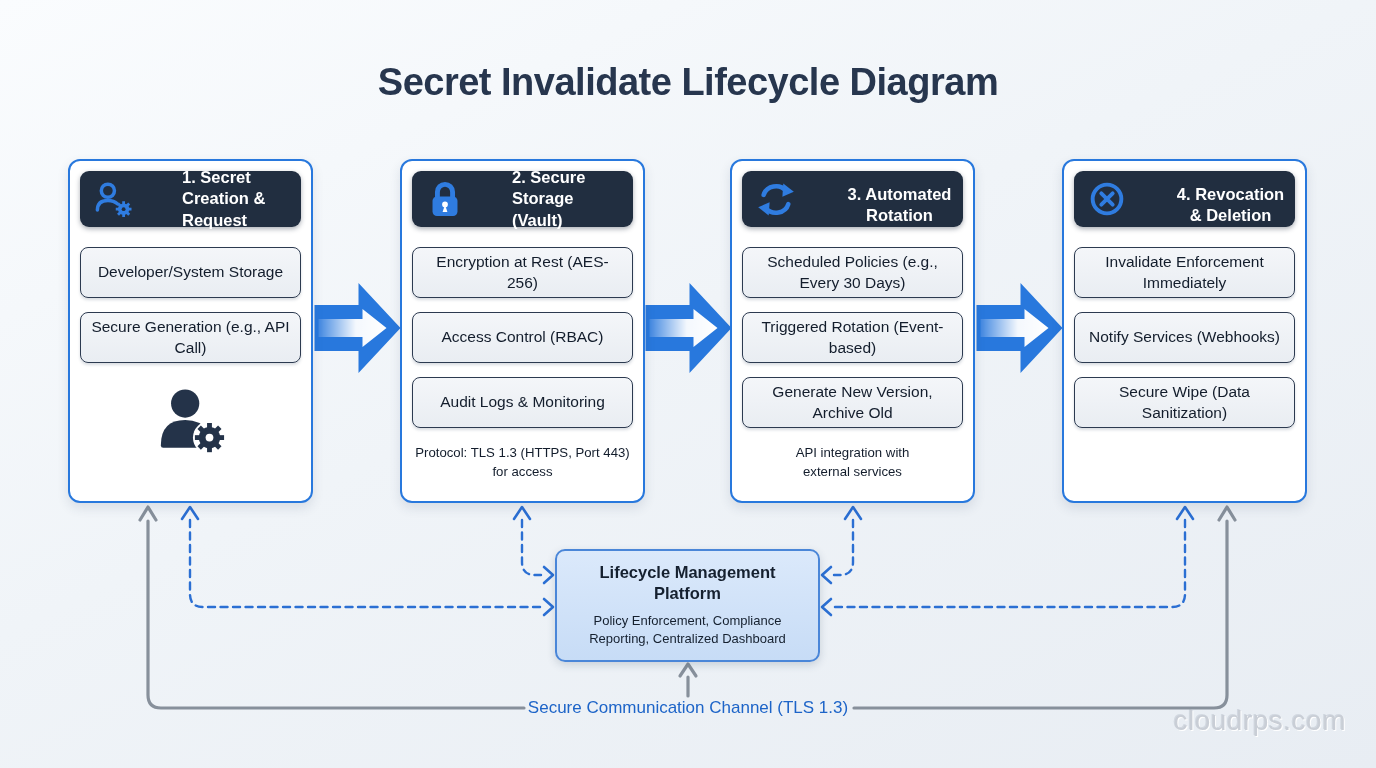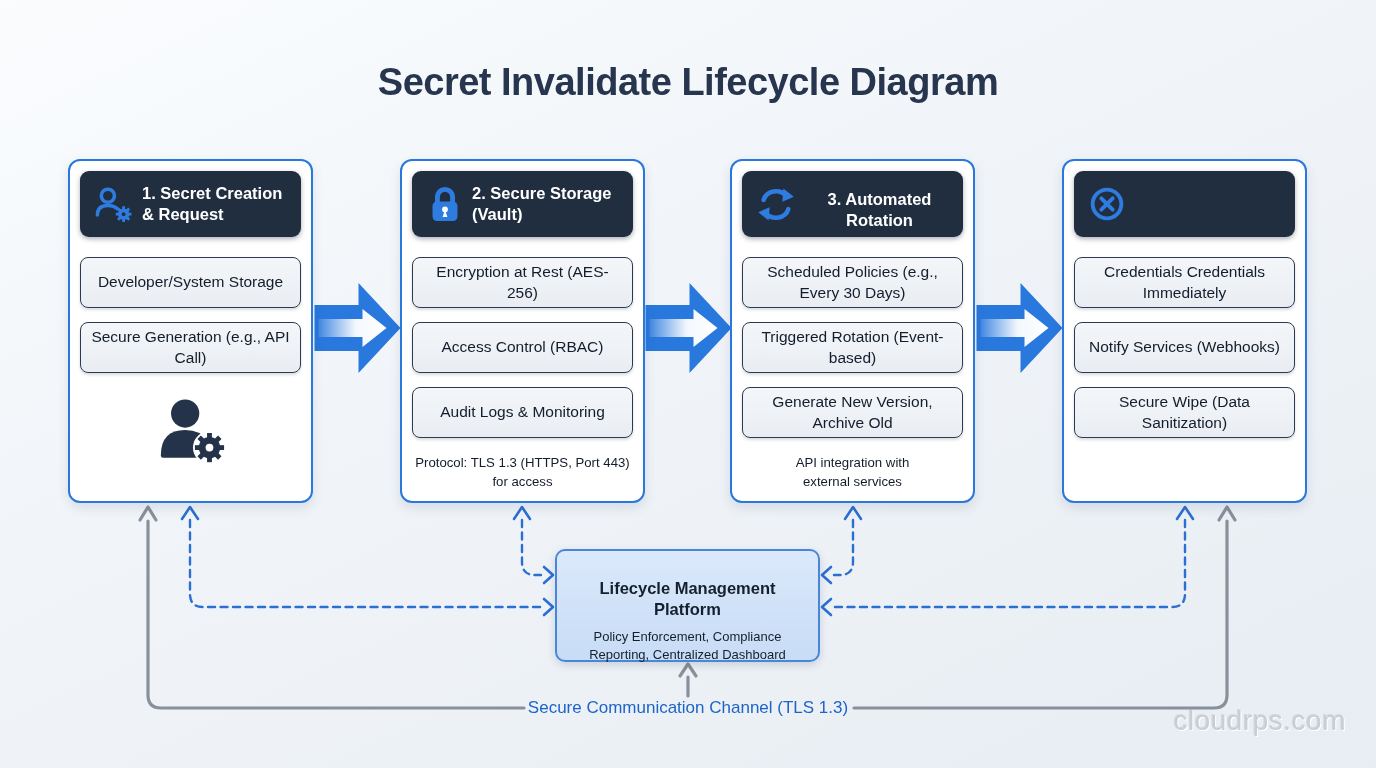--- a/index.html
+++ b/index.html
@@ -6,39 +6,39 @@
   .canvas{position:relative;width:1376px;height:768px;overflow:hidden;
     background:linear-gradient(155deg,#fafcfe 0%,#f0f4f8 45%,#e8edf3 100%);
     font-family:"Liberation Sans",sans-serif;}
   .layer-svg{position:absolute;left:0;top:0;z-index:1;}
   .page-title{position:absolute;top:61px;left:0;width:100%;text-align:center;
     font-size:38px;font-weight:700;color:#27364e;letter-spacing:-0.5px;z-index:3;}
   .stage{position:absolute;top:159px;width:245px;height:344px;background:#ffffff;
     border:2.5px solid #2878dd;border-radius:12px;box-sizing:border-box;padding:10px;
     box-shadow:0 5px 12px rgba(40,60,90,.12);z-index:2;}
   .s1{left:68px}.s2{left:400px}.s3{left:730px}.s4{left:1062px}
-  .stage-header{background:#212e40;border-radius:9px;height:66px;display:flex;
-    align-items:center;padding:0 8px;box-shadow:0 2px 5px rgba(15,25,45,.35);}
+  .stage-header{background:#212e40;border-radius:9px;height:56px;display:flex;
+    align-items:center;padding:0 8px;box-shadow:0 2px 5px rgba(15,25,45,.35);gap:40px;}
   .stage-header svg{flex:0 0 auto;margin:0 7px 0 5px;}
   .stage-title{color:#ffffff;font-size:16.5px;font-weight:700;line-height:1.3;}
   .s3 .stage-title,.s4 .stage-title{text-align:center;flex:1;margin-top:12px;}
   .items{margin-top:20px;display:flex;flex-direction:column;gap:14px;}
   .item{min-height:51px;box-sizing:border-box;border:1.7px solid #2c3a50;border-radius:8px;
     background:linear-gradient(180deg,#f4f6f9,#e9edf2);display:flex;align-items:center;
     justify-content:center;text-align:center;font-size:15.5px;line-height:1.3;
     color:#131d2c;padding:4px 8px;box-shadow:0 2px 3px rgba(40,60,90,.18);}
   .stage-footer{margin-top:15px;text-align:center;font-size:13.2px;line-height:1.45;
     color:#131d2c;margin-left:auto;margin-right:auto;}
   .s3 .stage-footer{max-width:160px;}
   .s4 .stage-footer{max-width:145px;}
   .body-icon-wrap{margin-top:24px;display:flex;justify-content:center;}
   .platform{position:absolute;left:555px;top:549px;width:265px;height:113px;z-index:2;
     box-sizing:border-box;border:2px solid #4a86d8;border-radius:10px;
     background:linear-gradient(180deg,#dbe9fb 0%,#c7dcf6 100%);
-    box-shadow:0 3px 8px rgba(40,60,90,.18);text-align:center;padding:27px 10px 0 10px;}
+    box-shadow:0 3px 8px rgba(40,60,90,.18);text-align:center;padding:11px 10px 0 10px;}
   .platform-title{font-size:16.5px;font-weight:700;color:#15202f;line-height:1.3;}
   .platform-sub{margin-top:7px;font-size:13px;line-height:1.4;color:#15202f;}
   .channel-label{position:absolute;left:50%;transform:translateX(-50%);top:698px;
     white-space:nowrap;font-size:17px;font-weight:500;color:#1d64c8;z-index:3;}
   .watermark{position:absolute;right:30px;top:705px;font-size:28px;color:#c9ced6;
     letter-spacing:.5px;z-index:3;
     text-shadow:1px 1px 0 #ffffff,-1px -1px 0 rgba(150,160,175,.28);}
 </style>
 </head>
 <body>
@@ -178,23 +178,24 @@
     </div>
     <div class="stage-footer">API integration with external services</div>
   </div>
 
   <div class="stage s4">
     <div class="stage-header">
       <svg width="40" height="40" viewBox="0 0 46 46">
         <circle cx="23" cy="23" r="16.5" stroke="#2f7ce0" stroke-width="4.5" fill="none"></circle>
         <path d="M16.5 16.5 L29.5 29.5 M29.5 16.5 L16.5 29.5" stroke="#2f7ce0" stroke-width="4.5" stroke-linecap="round"></path>
       </svg>
-    </div>
-    <div class="items">
-      <div class="item">Credentials Credentials Immediately</div>
+      <div class="stage-title">4. Revocation &amp; Deletion</div>
+    </div>
+    <div class="items">
+      <div class="item">Invalidate Enforcement Immediately</div>
       <div class="item">Notify Services (Webhooks)</div>
       <div class="item">Secure Wipe (Data Sanitization)</div>
     </div>
   </div>
 
   <div class="platform">
     <div class="platform-title">Lifecycle Management Platform</div>
     <div class="platform-sub">Policy Enforcement, Compliance Reporting, Centralized Dashboard</div>
   </div>
 

